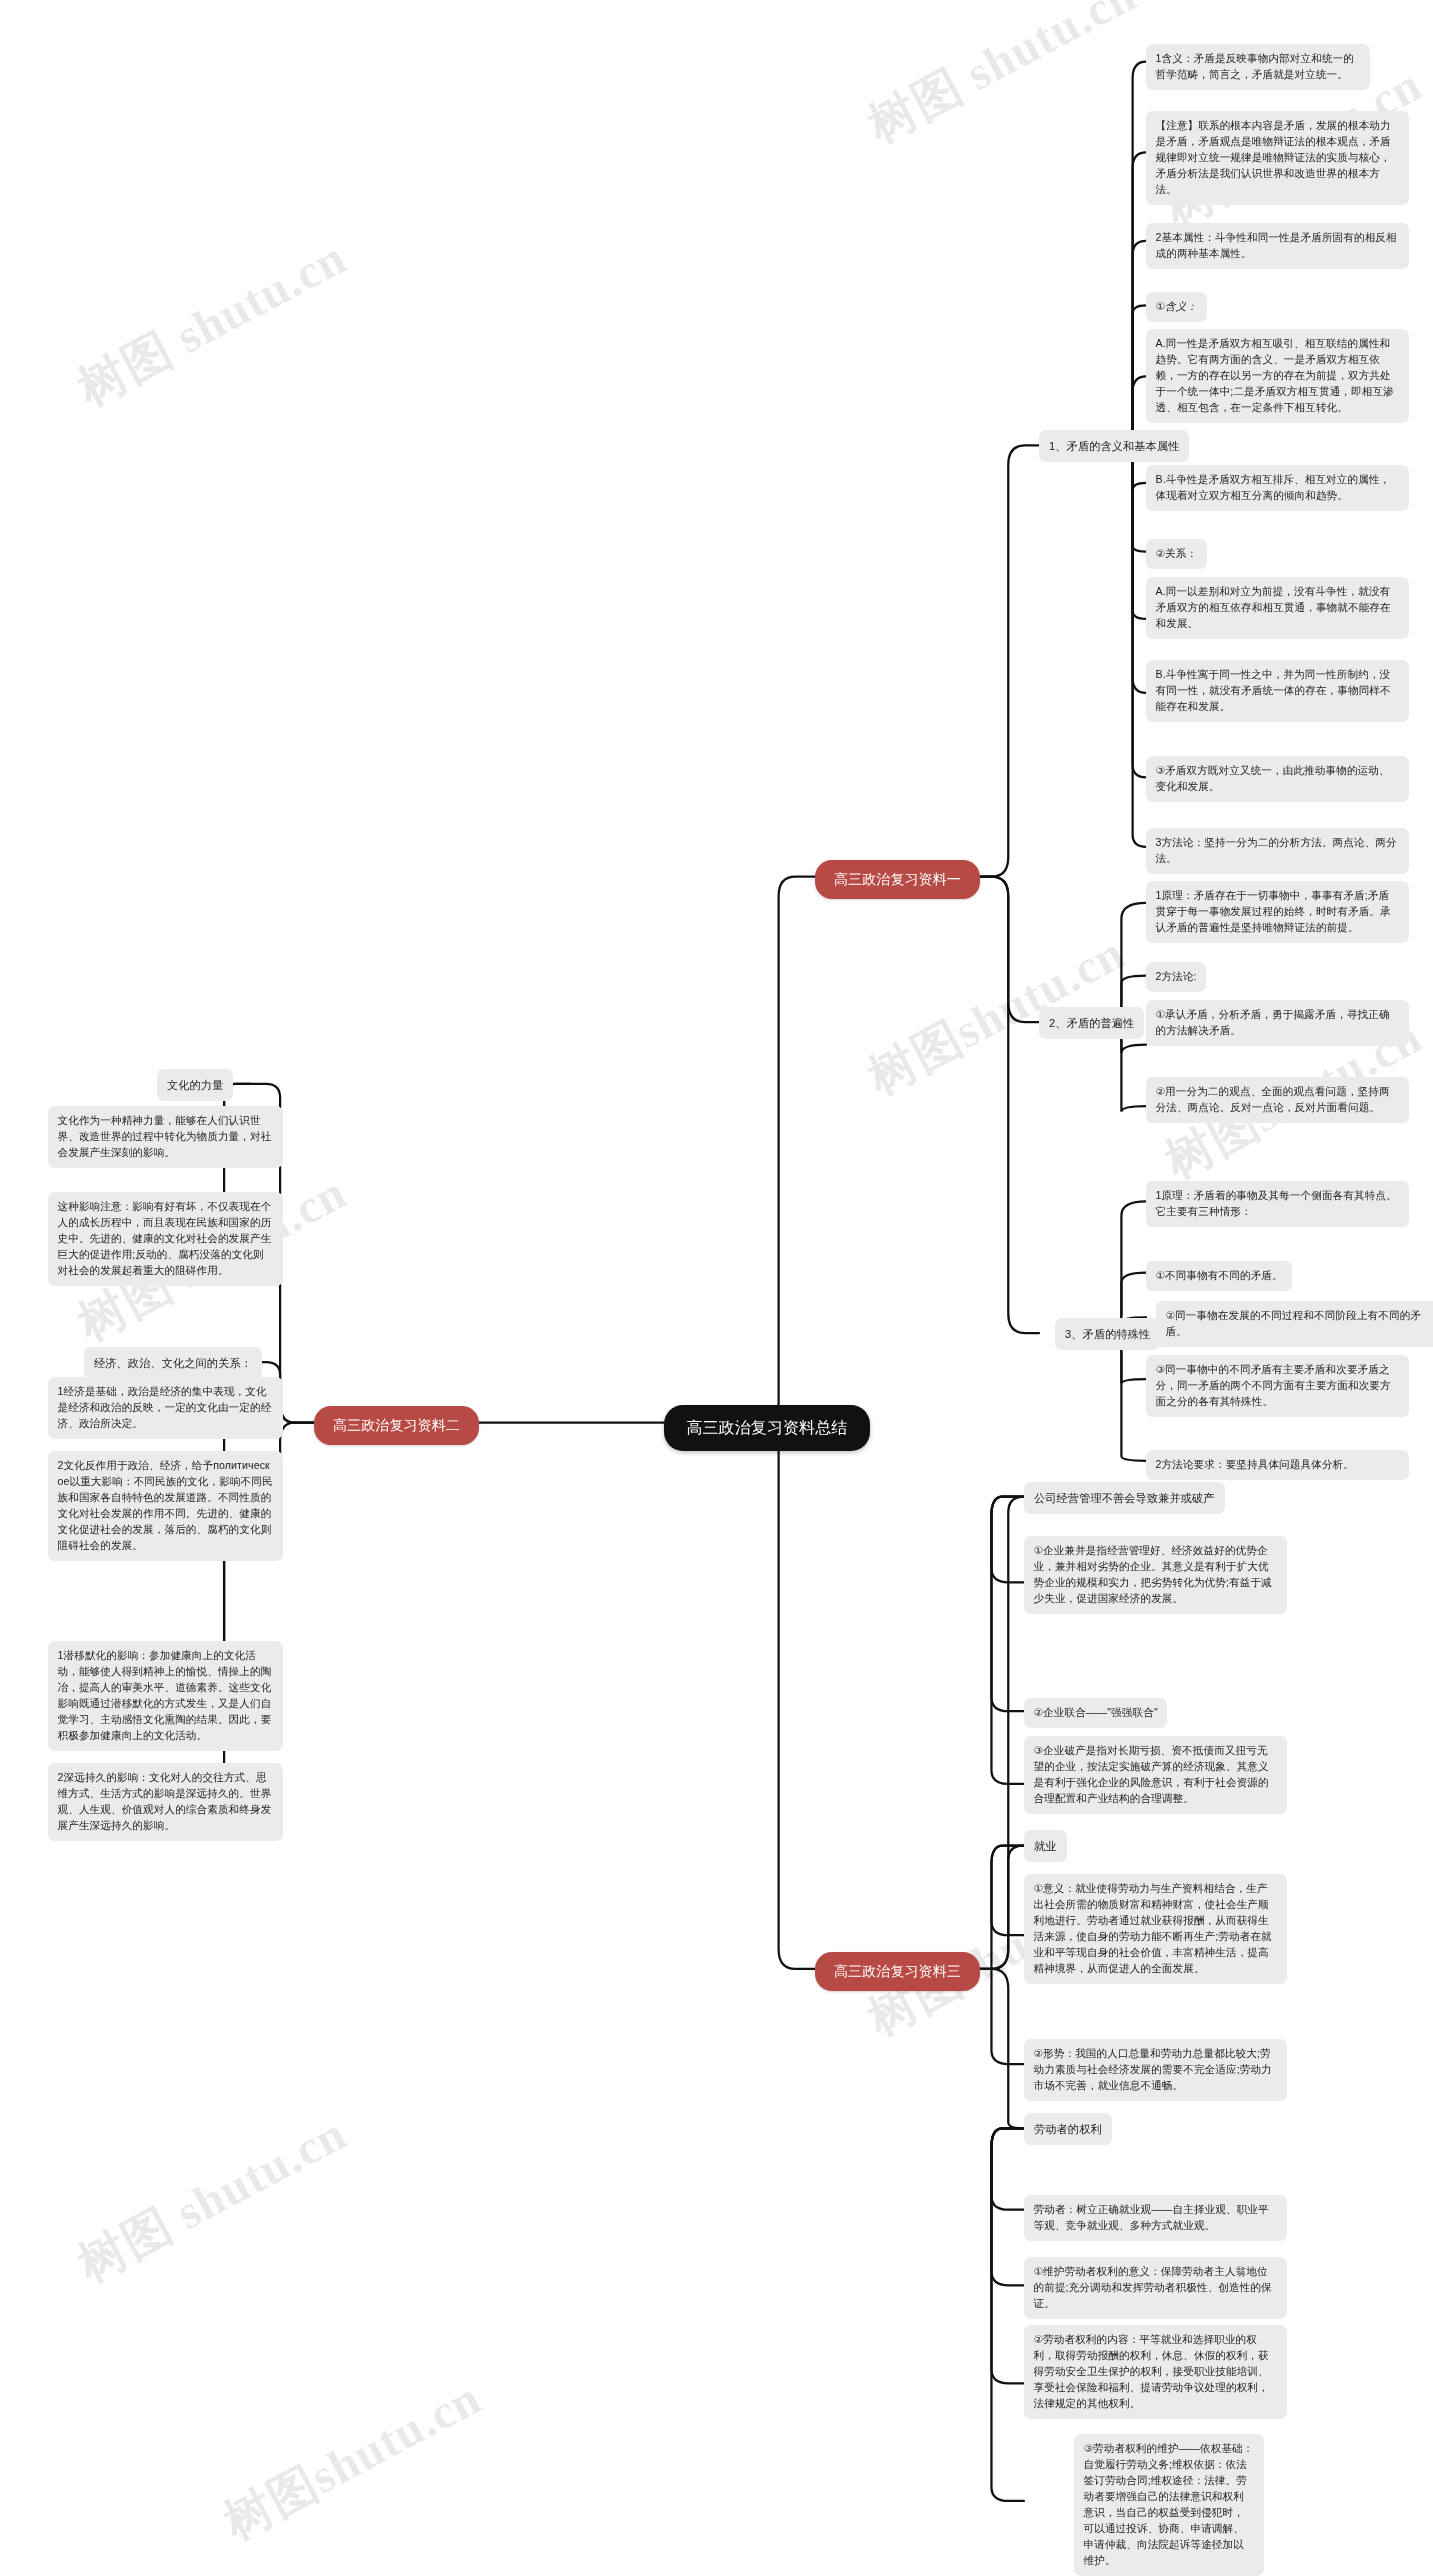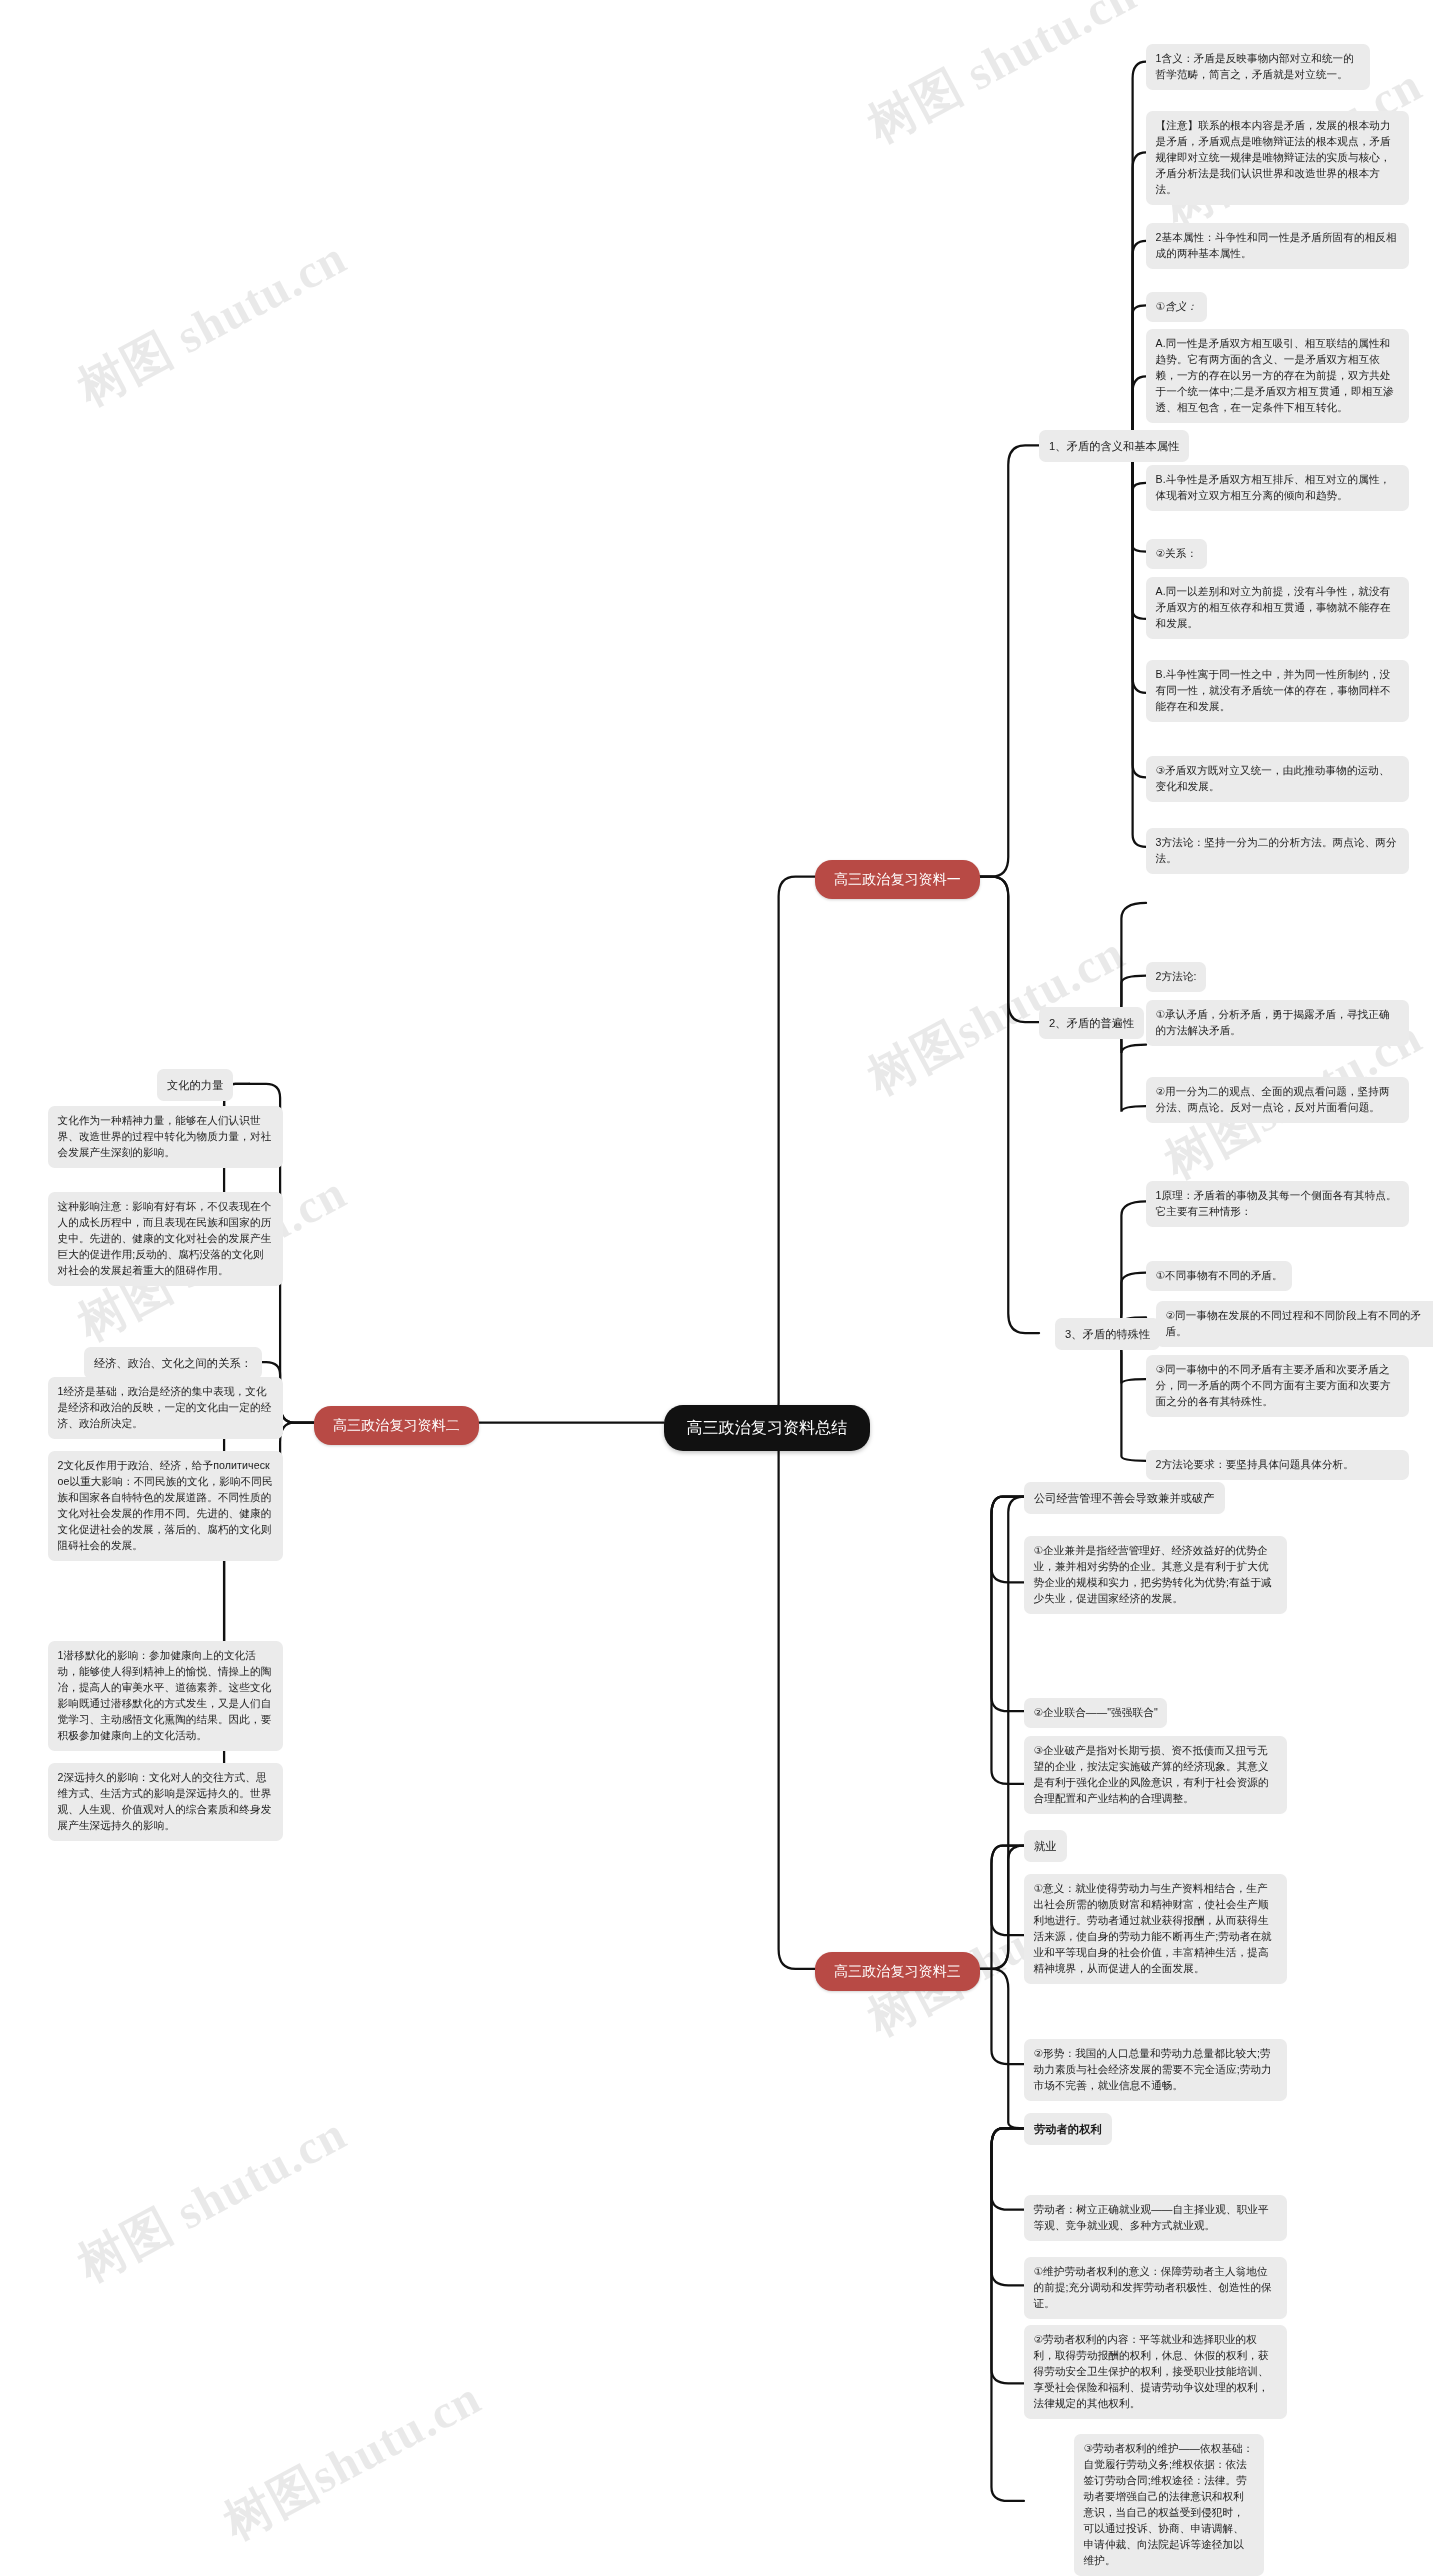--- a/index.html
+++ b/index.html
@@ -201,20 +201,23 @@
   <div class="node" style="left:1146px; top:577px; width:263px;">
     <div class="bubble" style="width:100%">A.同一以差别和对立为前提，没有斗争性，就没有矛盾双方的相互依存和相互贯通，事物就不能存在和发展。</div>
   </div>
   <div class="node" style="left:1146px; top:756px; width:263px;">
     <div class="bubble" style="width:100%">③矛盾双方既对立又统一，由此推动事物的运动、变化和发展。</div>
   </div>
   <div class="node" style="left:1146px; top:828px; width:263px;">
     <div class="bubble" style="width:100%">3方法论：坚持一分为二的分析方法。两点论、两分法。</div>
   </div>
 
+  <div class="node" style="left:1146px; top:881px; width:263px;">
+    <div class="bubble" style="width:100%">1原理：矛盾存在于一切事物中，事事有矛盾;矛盾贯穿于每一事物发展过程的始终，时时有矛盾。承认矛盾的普遍性是坚持唯物辩证法的前提。</div>
+  </div>
   <div class="node" style="left:1146px; top:962px;">
     <div class="bubble">2方法论:</div>
   </div>
   <div class="node" style="left:1146px; top:1000px; width:263px;">
     <div class="bubble" style="width:100%">①承认矛盾，分析矛盾，勇于揭露矛盾，寻找正确的方法解决矛盾。</div>
   </div>
   <div class="node" style="left:1146px; top:1077px; width:263px;">
     <div class="bubble" style="width:100%">②用一分为二的观点、全面的观点看问题，坚持两分法、两点论。反对一点论，反对片面看问题。</div>
   </div>
 
@@ -272,21 +275,21 @@
   <div class="node" style="left:815px; top:1952px;">
     <div class="bubble lvl1">高三政治复习资料三</div>
   </div>
 
   <div class="node" style="left:1024px; top:1482px;">
     <div class="bubble lvl2">公司经营管理不善会导致兼并或破产</div>
   </div>
   <div class="node" style="left:1024px; top:1830px;">
     <div class="bubble lvl2">就业</div>
   </div>
-  <div class="node" style="left:1024px; top:2113px;font-weight:bold;">
+  <div class="node" style="left:1024px; top:2113px;">
     <div class="bubble lvl2">劳动者的权利</div>
   </div>
 
   <div class="node" style="left:1024px; top:1536px; width:263px;">
     <div class="bubble" style="width:100%">①企业兼并是指经营管理好、经济效益好的优势企业，兼并相对劣势的企业。其意义是有利于扩大优势企业的规模和实力，把劣势转化为优势;有益于减少失业，促进国家经济的发展。</div>
   </div>
   <div class="node" style="left:1024px; top:1698px;">
     <div class="bubble">②企业联合——"强强联合"</div>
   </div>
   <div class="node" style="left:1024px; top:1736px; width:263px;">

